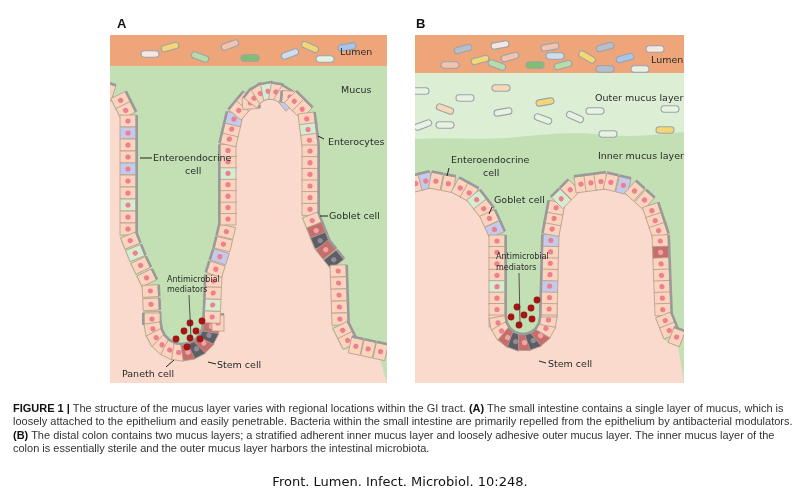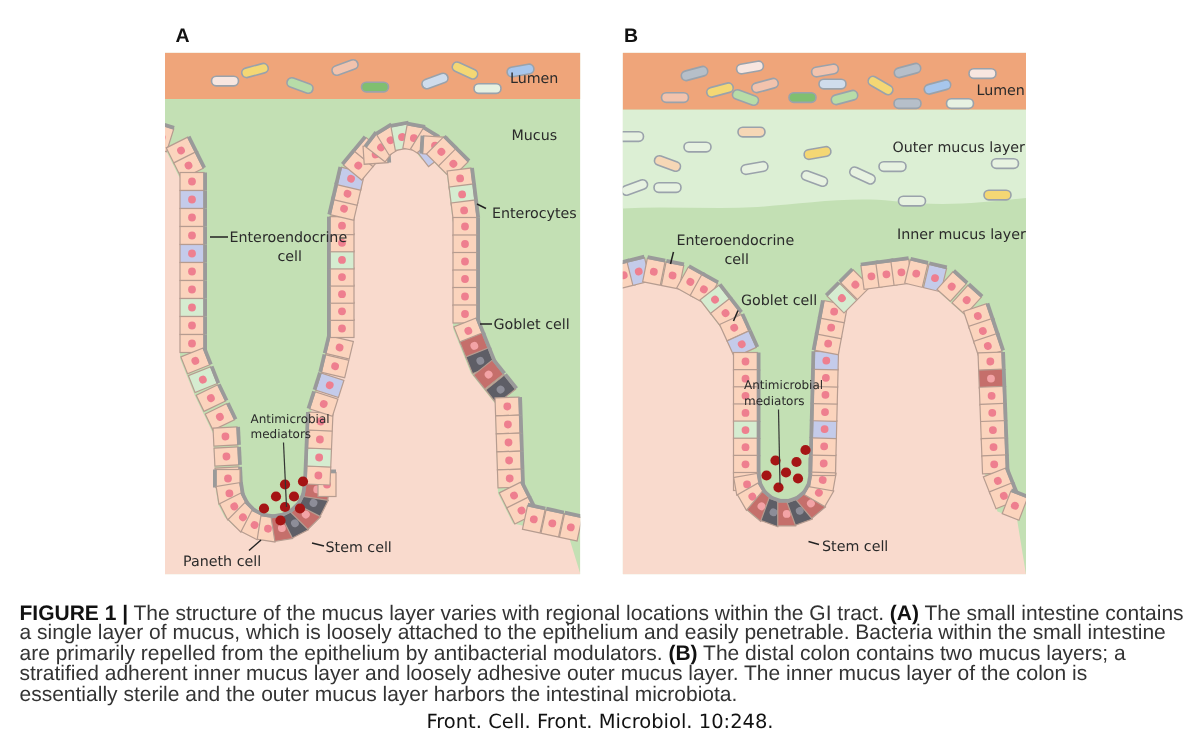--- a/index.html
+++ b/index.html
@@ -2,21 +2,21 @@
 <html><head>
 <meta charset="utf-8">
 <style>
   html,body{margin:0;padding:0;background:#fff;}
   body{width:800px;height:496px;position:relative;overflow:hidden;font-family:"DejaVu Sans",sans-serif;}
   .panel-label{position:absolute;font-family:"Liberation Sans",sans-serif;font-weight:bold;font-size:13px;color:#111;}
   .panel{position:absolute;overflow:hidden;}
   .panel svg{display:block;}
   .lbl{font-family:"DejaVu Sans",sans-serif;font-size:9.5px;fill:#2a2a2a;}
   .lbl-sm{font-family:"DejaVu Sans",sans-serif;font-size:8px;fill:#2a2a2a;}
-  .caption{position:absolute;left:13px;top:402px;width:780px;font-family:"Liberation Sans",sans-serif;font-size:14px;line-height:13.4px;color:#333;}
+  .caption{position:absolute;left:13px;top:402px;width:780px;font-family:"Liberation Sans",sans-serif;font-size:11px;line-height:13.4px;color:#333;}
   .caption b{color:#111;}
   .source{position:absolute;left:0;width:800px;top:474px;text-align:center;font-family:"DejaVu Sans",sans-serif;font-size:13px;color:#111;}
 </style>
 </head>
 <body>
 
 <div class="panel-label" style="left:117px;top:16px;">A</div>
 <div class="panel-label" style="left:416px;top:16px;">B</div>
 
 <div class="panel" style="left:110px;top:35px;width:277px;height:348px;">
@@ -857,13 +857,13 @@
     <text class="lbl-sm" x="81" y="224">Antimicrobial</text>
     <text class="lbl-sm" x="81" y="235">mediators</text>
     <line x1="104" y1="238" x2="105" y2="288" stroke="#333" stroke-width="0.8"></line>
     <line x1="124" y1="326" x2="131" y2="328" stroke="#222" stroke-width="1"></line>
     <text class="lbl" x="133" y="332">Stem cell</text>
   </svg>
 </div>
 
 <div class="caption"><b>FIGURE 1 |</b><span> The structure of the mucus layer varies with regional locations within the GI tract. </span><b>(A)</b><span> The small intestine contains a single layer of mucus, which is loosely attached to the epithelium and easily penetrable. Bacteria within the small intestine are primarily repelled from the epithelium by antibacterial modulators. </span><b>(B)</b><span> The distal colon contains two mucus layers; a stratified adherent inner mucus layer and loosely adhesive outer mucus layer. The inner mucus layer of the colon is essentially sterile and the outer mucus layer harbors the intestinal microbiota.</span></div>
 
-<div class="source">Front. Cell. Front. Microbiol. 10:248.</div>
+<div class="source">Front. Lumen. Infect. Microbiol. 10:248.</div>
 
 </body></html>

